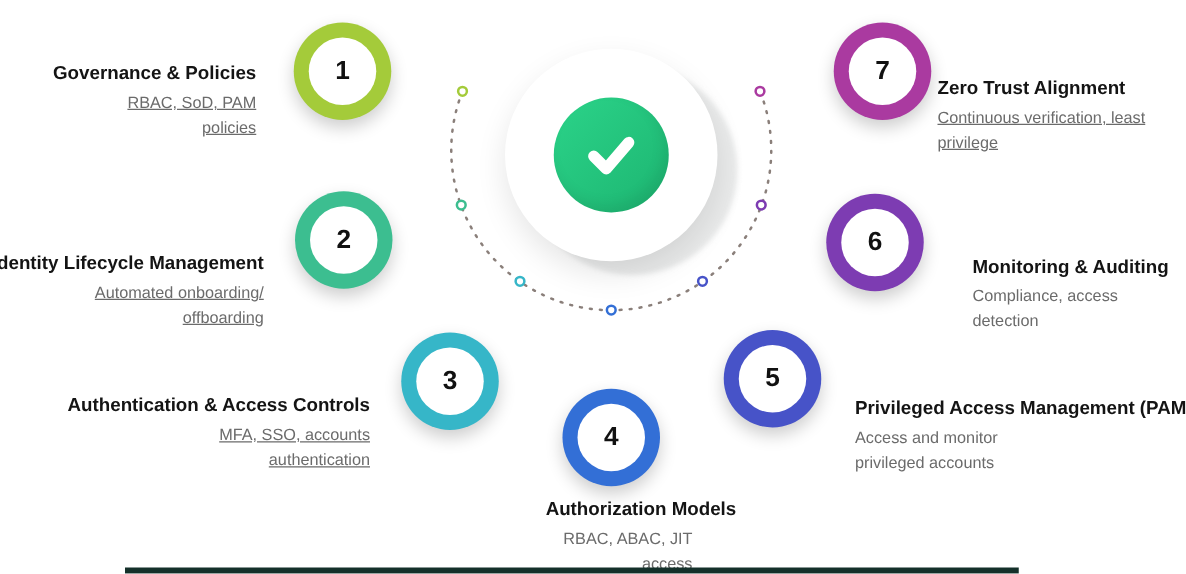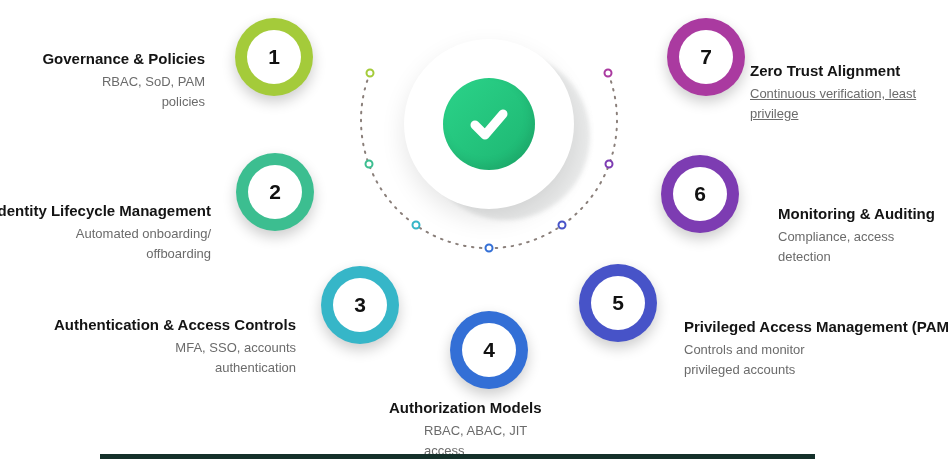--- a/index.html
+++ b/index.html
@@ -48,22 +48,22 @@
   .pos3{left:321px;top:266px;}
   .pos4{left:450px;top:311px;}
   .pos5{left:579px;top:264px;}
   .pos6{left:661px;top:155px;}
   .pos7{left:667px;top:18px;}
   
   .step-text{position:absolute;}
   .step-text .title{font-size:15px;font-weight:bold;color:#141414;white-space:nowrap;}
   .step-text .desc{font-size:13px;line-height:1.5;color:#6b6b6b;margin-top:5px;}
   .align-right{text-align:right;}
-  .align-right .desc{margin-left:auto;}
-  .align-center{text-align:left;}
+  .align-right .desc{margin-left:auto;text-decoration:underline;}
+  .align-center{text-align:right;}
   .align-center .desc{margin-left:auto;margin-right:auto;}
   .t1{right:744px;top:50px;}
   .t2{right:738px;top:202px;}
   .t3{right:653px;top:316px;}
   .t4{left:389px;top:399px;width:200px;}
   .t5{left:684px;top:318px;}
   .t6{left:763px;top:205px;margin-left:15px;}
   .t7{left:750px;top:62px;}
   .d1{max-width:120px;}
   .d2{max-width:178px;}
@@ -135,21 +135,21 @@
   <div class="step-text t3 align-right">
     <div class="title">Authentication &amp; Access Controls</div>
     <div class="desc d3">MFA, SSO, accounts authentication</div>
   </div>
   <div class="step-text t4 align-center">
     <div class="title">Authorization Models</div>
     <div class="desc d4">RBAC, ABAC, JIT access</div>
   </div>
   <div class="step-text t5">
     <div class="title">Privileged Access Management (PAM)</div>
-    <div class="desc d5">Controls and monitor privileged accounts</div>
+    <div class="desc d5">Access and monitor privileged accounts</div>
   </div>
   <div class="step-text t6">
     <div class="title">Monitoring &amp; Auditing</div>
     <div class="desc d6">Compliance, access detection</div>
   </div>
   <div class="step-text t7">
     <div class="title">Zero Trust Alignment</div>
     <div class="desc d7">Continuous verification, least privilege</div>
   </div>
 

